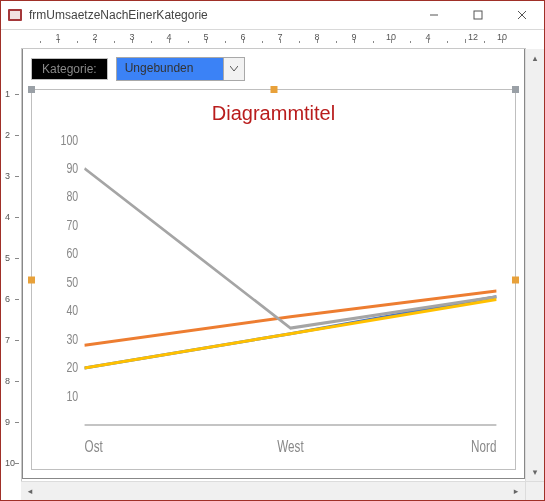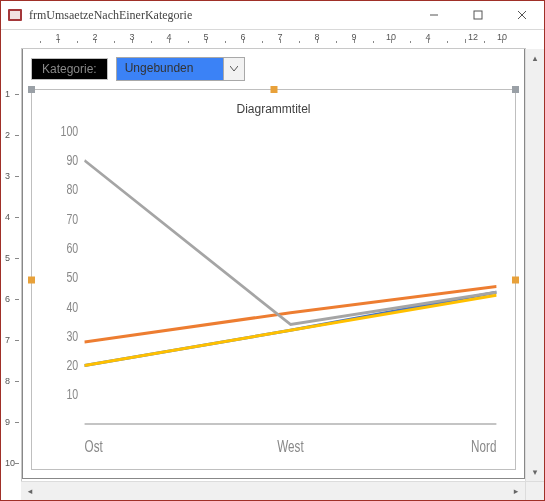--- a/index.html
+++ b/index.html
@@ -1,17 +1,17 @@
 <!DOCTYPE html>
 <html><head>
 <meta charset="utf-8">
 <style>
   html,body{margin:0;padding:0;font-family:"Segoe UI",Tahoma,sans-serif;font-size:12px;color:#333;background:#fff;}
   .window{width:545px;height:501px;border:1px solid #a03028;box-sizing:border-box;display:flex;flex-direction:column;background:#fff;position:relative;}
-  .titlebar{height:28px;background:#fff;border-bottom:1px solid #d9d9d9;display:flex;align-items:center;padding:0 0 0 6px;color:#444;font-family:Liberation Serif, serif;}
+  .titlebar{height:28px;background:#fff;border-bottom:1px solid #d9d9d9;display:flex;align-items:center;padding:0 0 0 6px;color:#444;}
   .titlebar .app-icon{width:16px;height:16px;margin-right:6px;display:flex;align-items:center;justify-content:center;}
   .titlebar .title{flex:1;font-size:12px;}
   .win-btns{display:flex;height:100%;}
   .win-btn{width:44px;height:100%;display:flex;align-items:center;justify-content:center;color:#555;}
   .content{flex:1;display:flex;flex-direction:column;overflow:hidden;}
   .ruler-h{height:18px;background:#fff;border-bottom:1px solid #c8c8c8;position:relative;margin-left:20px;margin-right:18px;white-space:nowrap;overflow:hidden;font-size:9px;color:#555;}
   .ruler-h span{position:absolute;top:2px;transform:translateX(-50%);}
   .ruler-h .tick{position:absolute;top:9px;height:4px;border-left:1px solid #888;}
   .body{flex:1;display:flex;overflow:hidden;}
   .ruler-v{width:20px;background:#fff;border-right:1px solid #c8c8c8;position:relative;font-size:9px;color:#555;overflow:hidden;}
@@ -30,21 +30,21 @@
   .design-surface{border:1px solid #888;border-top:none;background:#fff;position:relative;height:430px;box-sizing:border-box;}
   .field-row{position:absolute;left:8px;top:8px;display:flex;align-items:center;gap:8px;}
   .label-box{border:1px solid #bfbfbf;background:#000000;color:#888;padding:3px 10px;font-size:12px;}
   .combo{display:flex;border:1px solid #a8a8a8;background:#3b82f6;height:22px;}
   .combo .combo-text{padding:3px 8px;width:90px;font-size:12px;color:#333;}
   .combo .combo-btn{width:20px;border-left:1px solid #a8a8a8;background:#f2f2f2;display:flex;align-items:center;justify-content:center;color:#555;font-size:9px;}
   .chart-control{position:absolute;left:8px;top:40px;right:8px;bottom:8px;border:1px solid #bfbfbf;background:#fff;}
   .sel-handle{position:absolute;width:7px;height:7px;background:#e8a13a;}
   .sel-handle.corner{background:#9aa0a6;}
   .chart-inner{position:absolute;inset:8px;display:flex;flex-direction:column;align-items:center;}
-  .chart-title{font-size:12px;color:#404040;margin:4px 0 6px 0;font-weight:400;}
+  .chart-title{font-size:20px;color:#b91c1c;margin:4px 0 6px 0;font-weight:400;}
   .legend{display:flex;flex-wrap:wrap;justify-content:center;gap:4px 20px;max-width:260px;margin-bottom:6px;}
   .legend-item{display:flex;align-items:center;gap:6px;font-size:11px;color:#777;}
   .legend-swatch{width:20px;height:2px;}
   .plot{flex:1;width:100%;position:relative;}
 </style>
 </head>
 <body>
 
 <div class="window">
 

